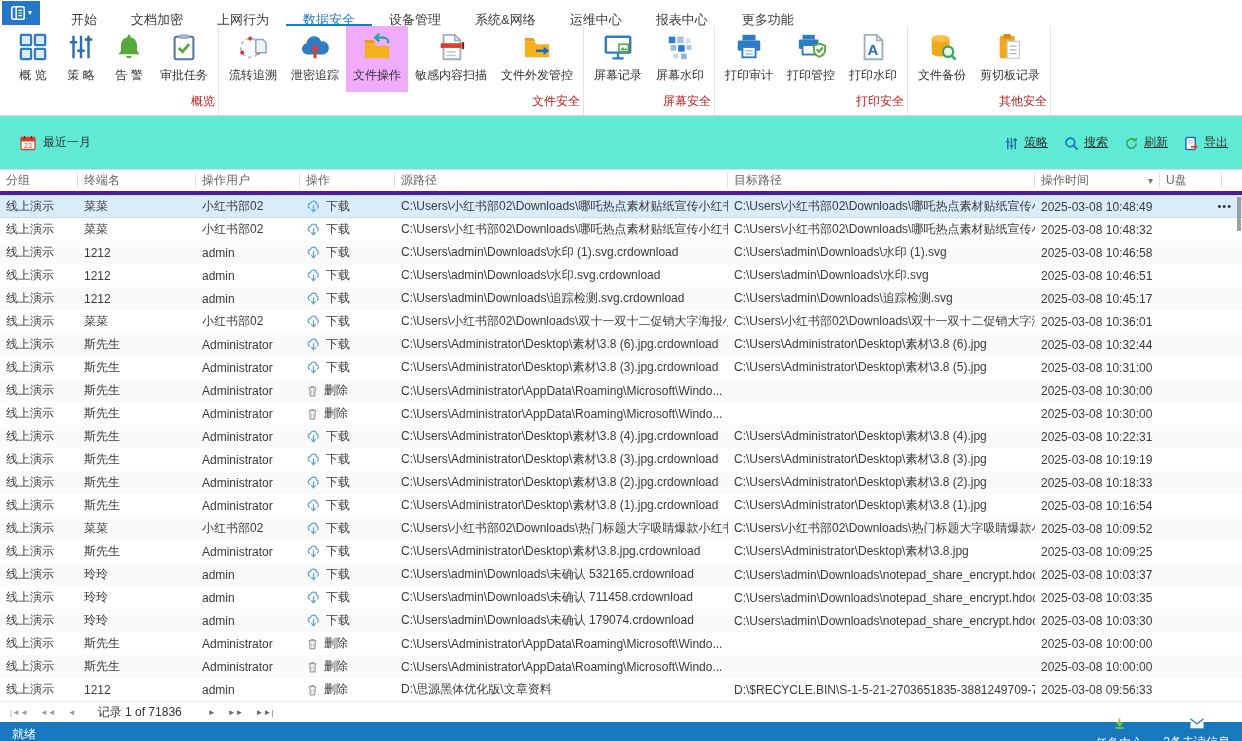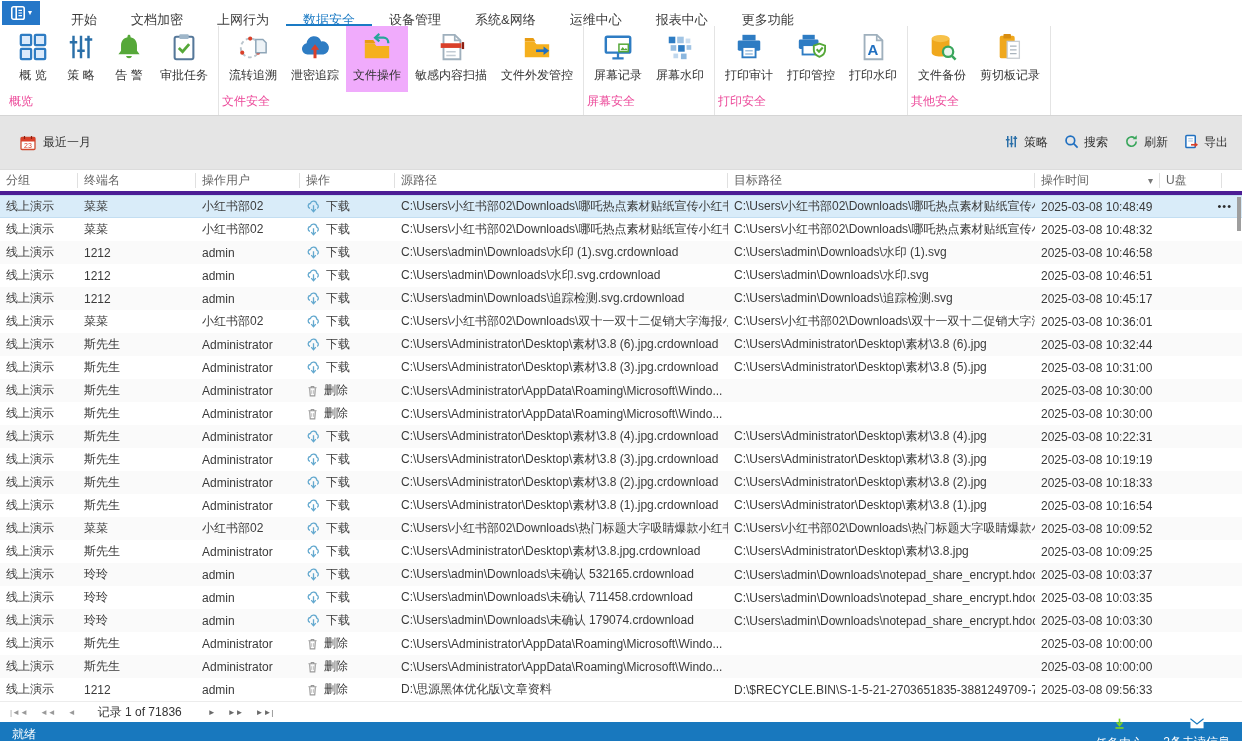--- a/index.html
+++ b/index.html
@@ -15,27 +15,27 @@
   .tab.active { color:#1a7ac4; border-bottom-color:#1a7ac4; }
 
   
   .ribbon { height:90px; display:flex; align-items:stretch; background:#fff; border-bottom:1px solid #d5d5d5; padding-left:6px; }
   .rgroup { display:flex; flex-direction:column; border-right:1px solid #e4e4e4; padding:0 3px; }
   .rbtns { flex:1; display:flex; align-items:stretch; }
   .rbtn { min-width:48px; padding:5px 7px 2px; display:flex; flex-direction:column; align-items:center; justify-content:flex-start; gap:4px; cursor:pointer; }
   .rbtn.active { background:#f0abfc; }
   .rbtn .icn { height:32px; display:flex; align-items:center; }
   .rbtn .lbl { font-size:12px; color:#333; white-space:nowrap; }
-  .rgroup-label { text-align:left; color:#ec4899; font-size:12px; padding:1px 0 5px; }
+  .rgroup-label { text-align:right; color:#b91c1c; font-size:12px; padding:1px 0 5px; }
 
   
-  .filterbar { height:53px; background:#e5e5e5; display:flex; align-items:center; justify-content:space-between; padding:0 14px 0 20px; }
+  .filterbar { height:53px; background:#5eead4; display:flex; align-items:center; justify-content:space-between; padding:0 14px 0 20px; }
   .date-filter { display:flex; align-items:center; gap:7px; cursor:pointer; color:#333; }
   .fb-actions { display:flex; align-items:center; gap:16px; }
-  .fb-btn { display:flex; align-items:flex-start; gap:5px; cursor:pointer; color:#333; }
+  .fb-btn { display:flex; align-items:flex-end; gap:5px; cursor:pointer; color:#333;text-decoration:underline; }
 
   
   .grid-cols { display:grid; grid-template-columns:78px 118px 104px 95px 333px 307px 125px 62px 1fr; }
   .thead { height:26px; background:#fff; border-top:1px solid #dcdcdc; border-bottom:4px solid #4c1d95; align-items:center; color:#666; }
   .th { padding:0 6px; height:15px; line-height:15px; border-right:1px solid #e0e0e0; display:flex; justify-content:space-between; align-items:center; white-space:nowrap; overflow:hidden; cursor:pointer; }
   .th .dd { color:#777; font-size:10px; cursor:pointer; }
   .tbody { position:relative; height:506px; background:#fff; overflow:hidden; }
   .tr { height:23px; align-items:center; position:relative; cursor:default; }
   .tr:nth-child(odd) { background:#fafafa; }
   .tr.selected { background:#d9ecf9; border-top:1px solid #c3def2; border-bottom:1px solid #c3def2; }

